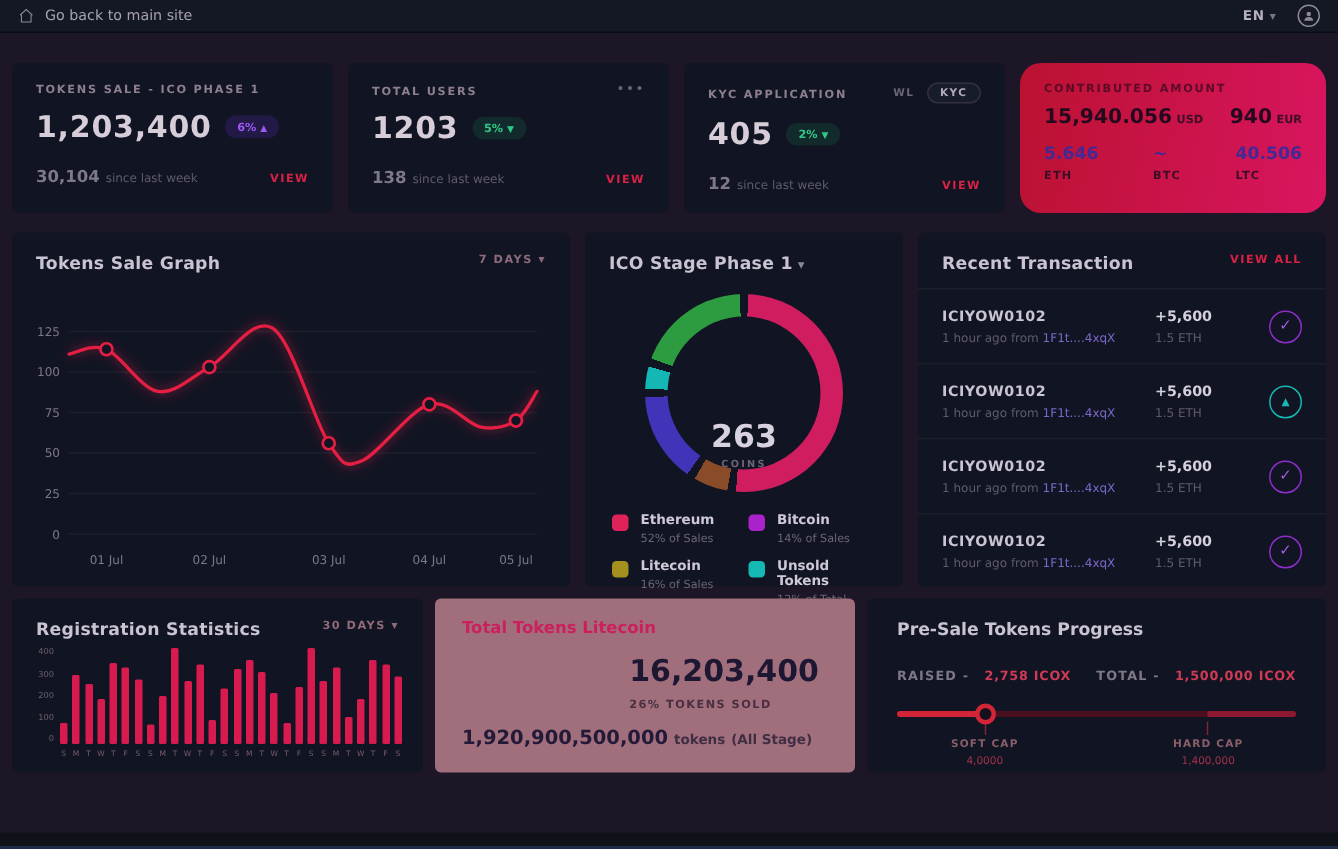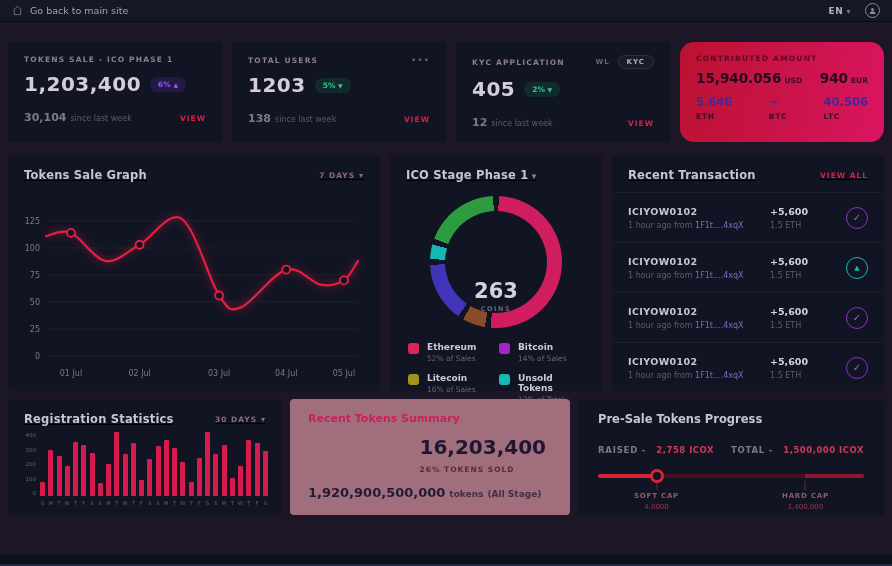--- a/index.html
+++ b/index.html
@@ -15,21 +15,21 @@
   .home-ico { width:11px; height:11px; fill:none; stroke:#8d8798; stroke-width:1.6; }
   .topbar-right { margin-left:auto; display:flex; align-items:center; gap:14px; }
   .lang { color:#b5afc0; font-size:9px; font-weight:bold; letter-spacing:.5px; cursor:pointer; }
   .lang::after { content:" ▾"; color:#7a7487; font-size:8px; }
   .avatar { width:15px; height:15px; border-radius:50%; border:1.2px solid #8d8798;
             display:flex; align-items:center; justify-content:center; cursor:pointer; }
   .avatar svg { width:9px; height:9px; fill:#8d8798; }
 
   
   .panel { position:absolute; background:#111523; border-radius:4px; }
-  .panel-head { display:flex; align-items:center; justify-content:space-between; padding:13px 16px 8px;text-decoration:underline; }
+  .panel-head { display:flex; align-items:flex-start; justify-content:space-between; padding:13px 16px 8px; }
   .panel-title { color:#c9c3d3; font-size:11.5px; font-weight:600; letter-spacing:.2px; }
   .range-dd { color:#8f6a78; font-size:7.5px; font-weight:bold; letter-spacing:1px; cursor:pointer; }
   .range-dd::after { content:" ▾"; font-size:8px; }
   .view-link { color:#d92045; font-size:7.5px; font-weight:bold; letter-spacing:1px; cursor:pointer; }
 
   
   .scard { position:absolute; top:42px; height:100px; width:214px; background:#111523;
            border-radius:4px; padding:13px 16px 11px; }
   .scard-title { color:#8d7f8f; font-size:7.5px; font-weight:bold; letter-spacing:1.2px; }
   .scard-toprow { display:flex; align-items:center; justify-content:space-between; }
@@ -434,21 +434,21 @@
             <span>W</span>
             <span>T</span>
             <span>F</span>
             <span>S</span>
           </div>
       </div>
     </div>
   </div>
 
   <div class="panel" id="summary-panel">
-    <div class="sum-title">Recent Tokens Summary</div>
+    <div class="sum-title">Total Tokens Litecoin</div>
     <div class="sum-grid">
       <span>
         <div class="sum-big">16,203,400</div>
         <div class="sum-sub">26% TOKENS SOLD</div>
       </span>
     </div>
     <div class="sum-total">
       <span>1,920,900,500,000</span><span class="unit">tokens</span><span class="note">(All Stage)</span>
     </div>
   </div>

